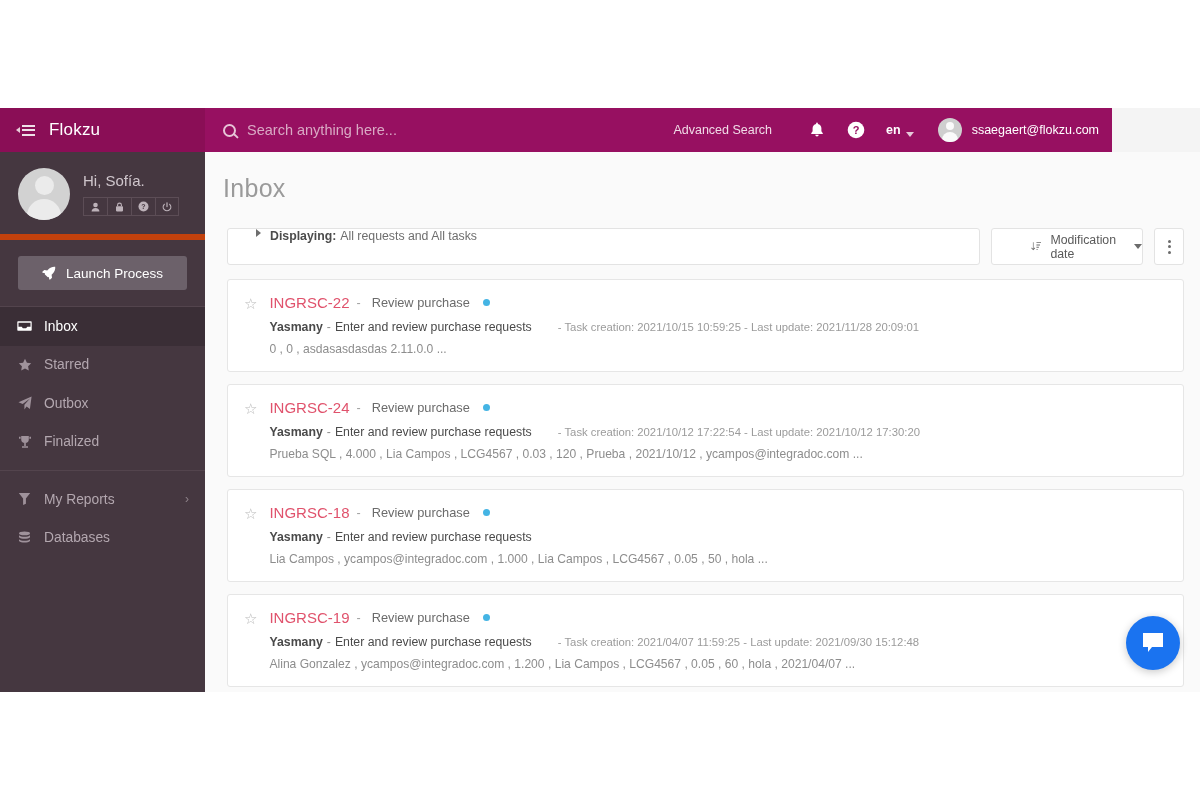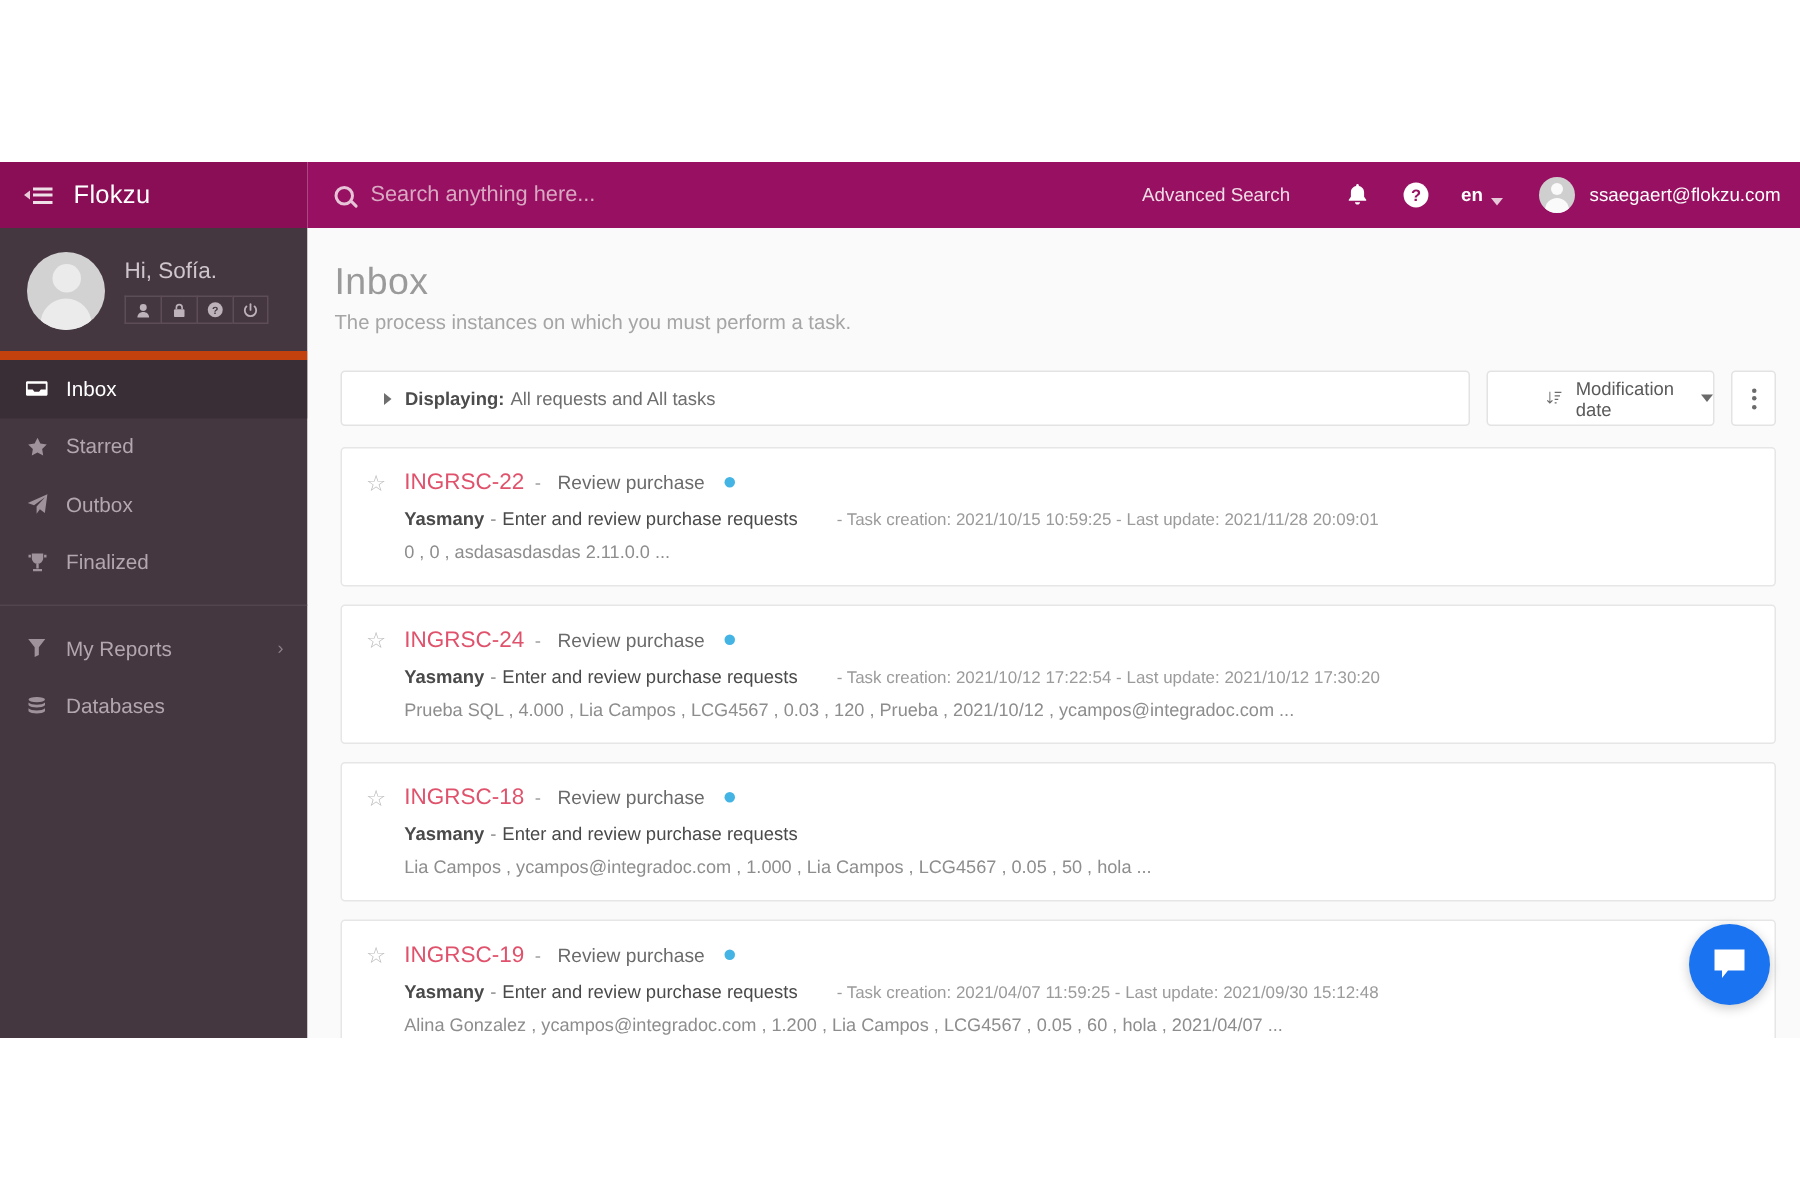--- a/index.html
+++ b/index.html
@@ -11,21 +11,21 @@
   }
   #app {
     position: absolute;
     left: 0; top: 108px;
     width: 1200px; height: 584px;
     overflow: hidden;
     background: #f4f4f4;
   }
 
   
-  .topbar { position: absolute; left:0; top:0; width:1200px; height:44px; display:flex; }
+  .topbar { position: absolute; left:0; top:0; width:1112px; height:44px; display:flex; }
   .brand-zone {
     width: 205px; height: 44px; background: #8a0e56;
     display:flex; align-items:center; gap:14px; padding-left: 16px;
   }
   .collapse-ico { display:flex; align-items:center; gap:2px; cursor:pointer; }
   .collapse-ico .tri {
     width:0;height:0;border-top:3.5px solid transparent;border-bottom:3.5px solid transparent;
     border-right:4px solid #e8cdd9;
   }
   .collapse-ico .bars { display:flex; flex-direction:column; gap:2.5px; }
@@ -85,21 +85,21 @@
 
   
   .main { position:absolute; left:205px; top:44px; width:995px; height:540px; background:#fafafa; overflow:hidden; }
   .page-head { padding:22px 0 0 18px; }
   .page-title { font-size:25px; color:#9a9a9a; font-weight:normal; letter-spacing:.3px; }
   .page-sub { font-size:13.5px; color:#a5a5a5; margin-top:4px; }
 
   .toolbar { display:flex; align-items:center; gap:11px; padding:25px 16px 0 22px; }
   .displaying {
     flex:1; height:37px; background:#fff; border:1px solid #e3e3e3; border-radius:3px;
-    display:flex; align-items:center; padding-left:28px; gap:9px; cursor:pointer;
+    display:flex; align-items:flex-start; padding-left:28px; gap:9px; cursor:pointer;
   }
   .tri-r { width:0;height:0;border-top:4px solid transparent;border-bottom:4px solid transparent;border-left:5px solid #6e6e6e;}
   .displaying .lbl { font-size:12.3px; color:#4c4c4c; font-weight:bold; }
   .displaying .val { font-size:12.3px; color:#6e6e6e; margin-left:-5px;}
   .sortbtn {
     width:152px;height:37px;background:#fff;border:1px solid #e3e3e3;border-radius:3px;
     display:flex;align-items:center;justify-content:center;gap:9px;font-size:12.3px;color:#5a5a5a;cursor:pointer;padding-left:39px;
   }
   .kebab {
     width:30px;height:37px;background:#fff;border:1px solid #e3e3e3;border-radius:3px;
@@ -205,20 +205,28 @@
           <span>
             <svg width="10" height="10" viewBox="0 0 10 10">
                 <path d="M2.3 2.3a3.8 3.8 0 105.4 0" stroke="#bdb2b9" stroke-width="1.2" fill="none" stroke-linecap="round"></path>
                 <line x1="5" y1="0.8" x2="5" y2="4.6" stroke="#bdb2b9" stroke-width="1.2" stroke-linecap="round"></line>
               </svg>
           </span>
         </div>
       </div>
     </div>
 
+    <div class="launch-wrap">
+      <div class="launch-btn">
+        <svg width="14" height="14" viewBox="0 0 14 14">
+            <path fill="#fff" d="M13.2.8c-2.6-.3-5 .7-7 2.6l-1 1L2.6 4a.7.7 0 00-.6.2L.4 5.8c-.3.3-.1.8.3.9l2.3.6c-.2.5-.2.9-.1 1.1l2.7 2.7c.2.1.6.1 1.1-.1l.6 2.3c.1.4.6.6.9.3l1.6-1.6c.2-.2.2-.4.2-.6l-.4-2.6 1-1c1.9-2 2.9-4.4 2.6-7z"></path>
+          </svg>
+        <span>Launch Process</span>
+      </div>
+    </div>
 
     <div class="nav-item active">
       <span class="ico">
         <svg width="15" height="12" viewBox="0 0 15 12">
             <path fill="#fff" d="M1.3 1.2h12.4c.6 0 1 .4 1 1v7.6c0 .6-.4 1-1 1H1.3c-.6 0-1-.4-1-1V2.2c0-.6.4-1 1-1zm.2 1.6v3.9h3.1c.3 0 .5.2.6.5.1.6.6 1 1.3 1h2c.7 0 1.2-.4 1.3-1 .1-.3.3-.5.6-.5h3.1V2.8z"></path>
           </svg>
       </span>
       <span>Inbox</span>
     </div>
     <div class="nav-item">
@@ -264,21 +272,20 @@
             <path fill="#9f929b" d="M1 4.3c1 1 3.2 1.5 5.5 1.5S11 5.3 12 4.3v1.9c-1 1-3.2 1.5-5.5 1.5S2 7.2 1 6.2zM1 8.2c1 1 3.2 1.5 5.5 1.5S11 9.2 12 8.2v1.9c-1 1-3.2 1.5-5.5 1.5S2 11.1 1 10.1z"></path>
           </svg>
       </span>
       <span>Databases</span>
     </div>
   </div>
 
   <div class="main">
     <div class="page-head">
       <h1 class="page-title">Inbox</h1>
-      <div class="page-sub">The process instances on which you must perform a task.</div>
     </div>
 
     <div class="toolbar">
       <div class="displaying">
         <span class="tri-r"></span>
         <span class="lbl">Displaying:</span>
         <span class="val">All requests and All tasks</span>
       </div>
       <div class="sortbtn">
         <svg width="13" height="13" viewBox="0 0 13 13">

